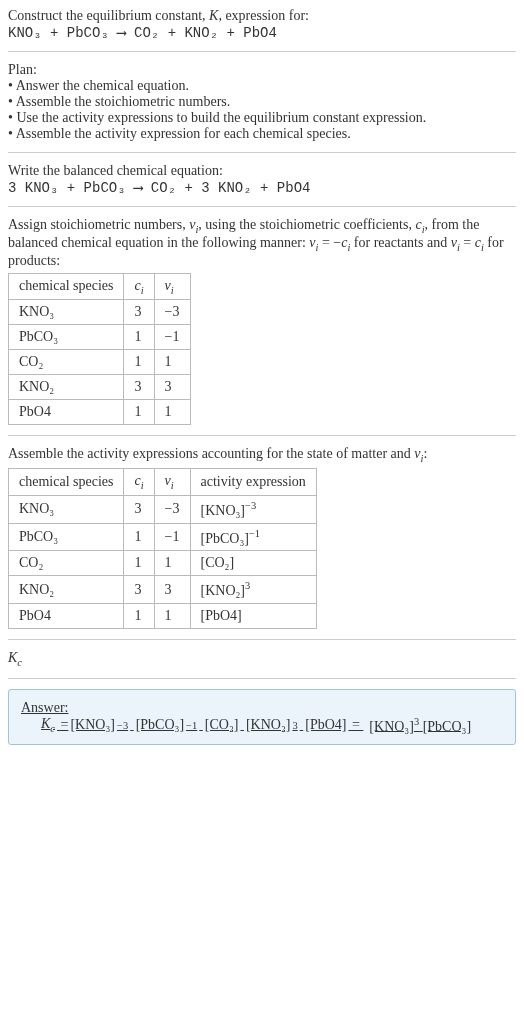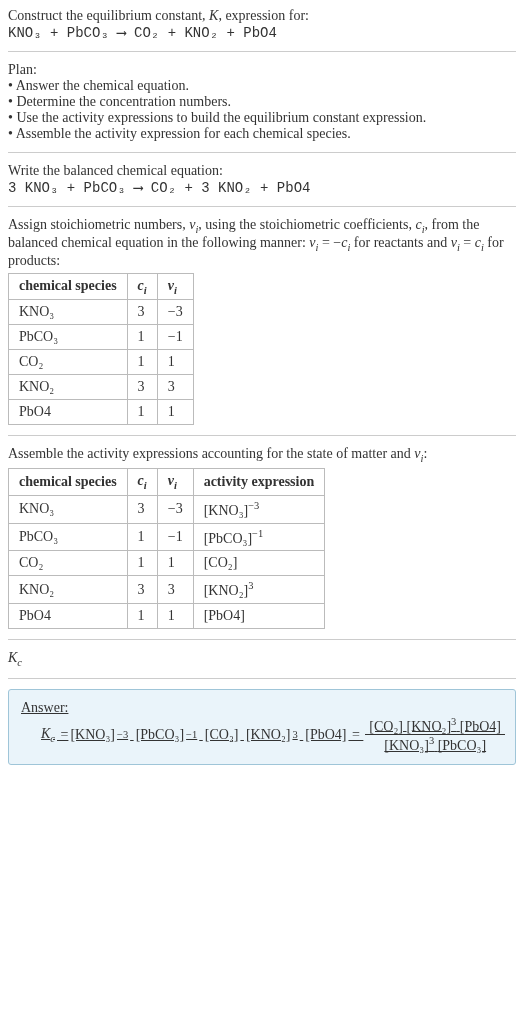--- a/index.html
+++ b/index.html
@@ -31,21 +31,21 @@
   margin-top: 4px;
 }
 th, td {
   border: 1px solid #bbb;
   padding: 4px 10px;
   text-align: left;
   font-family: Georgia, serif;
   font-size: 14px;
 }
 th {
-  font-weight: bold;
+  font-weight: normal;
   border-radius: 6px;
 }
 .answer-box {
   border: 1px solid #9fc5d8;
   background: #eaf4fa;
   padding: 10px 12px;
   border-radius: 3px;
   margin-top: 6px;
   text-decoration: underline;
 }
@@ -83,21 +83,21 @@
     Construct the equilibrium constant, <span class="italic">K</span>, expression for:
   </div>
   <div class="eq">KNO₃ + PbCO₃  ⟶  CO₂ + KNO₂ + PbO4</div>
 </div>
 
 <hr>
 
 <div class="section">
   <div>Plan:</div>
   <div>• Answer the chemical equation.</div>
-  <div>• Determine the concentration numbers.</div>
+  <div>• Assemble the stoichiometric numbers.</div>
   <div>• Use the activity expressions to build the equilibrium constant expression.</div>
   <div>• Assemble the activity expression for each chemical species.</div>
 </div>
 
 <hr>
 
 <div class="section">
   <div>Write the balanced chemical equation:</div>
   <div class="eq">3 KNO₃ + PbCO₃  ⟶  CO₂ + 3 KNO₂ + PbO4</div>
 </div>
@@ -201,18 +201,17 @@
 <hr>
 
 <div class="section">
   <div class="answer-box">
     <div>Answer:</div>
     <div class="indent expr-line nowrap">
       <span class="italic">K<sub>c</sub></span>&nbsp;= 
       <span>[KNO₃]</span><sup>−3</sup>&nbsp;<span>[PbCO₃]</span><sup>−1</sup>&nbsp;<span>[CO₂]</span>&nbsp;<span>[KNO₂]</span><sup>3</sup>&nbsp;<span>[PbO4]</span>
       &nbsp;=&nbsp;
       <span class="frac">
-        <span class="num"><span>[CO₂]</span> <span>[KNO₂]</span><sup>3</sup> <span>[PbO4]</span></span>
         <span class="den"><span>[KNO₃]</span><sup>3</sup> <span>[PbCO₃]</span></span>
       </span>
     </div>
   </div>
 </div>
 
 </body></html>

